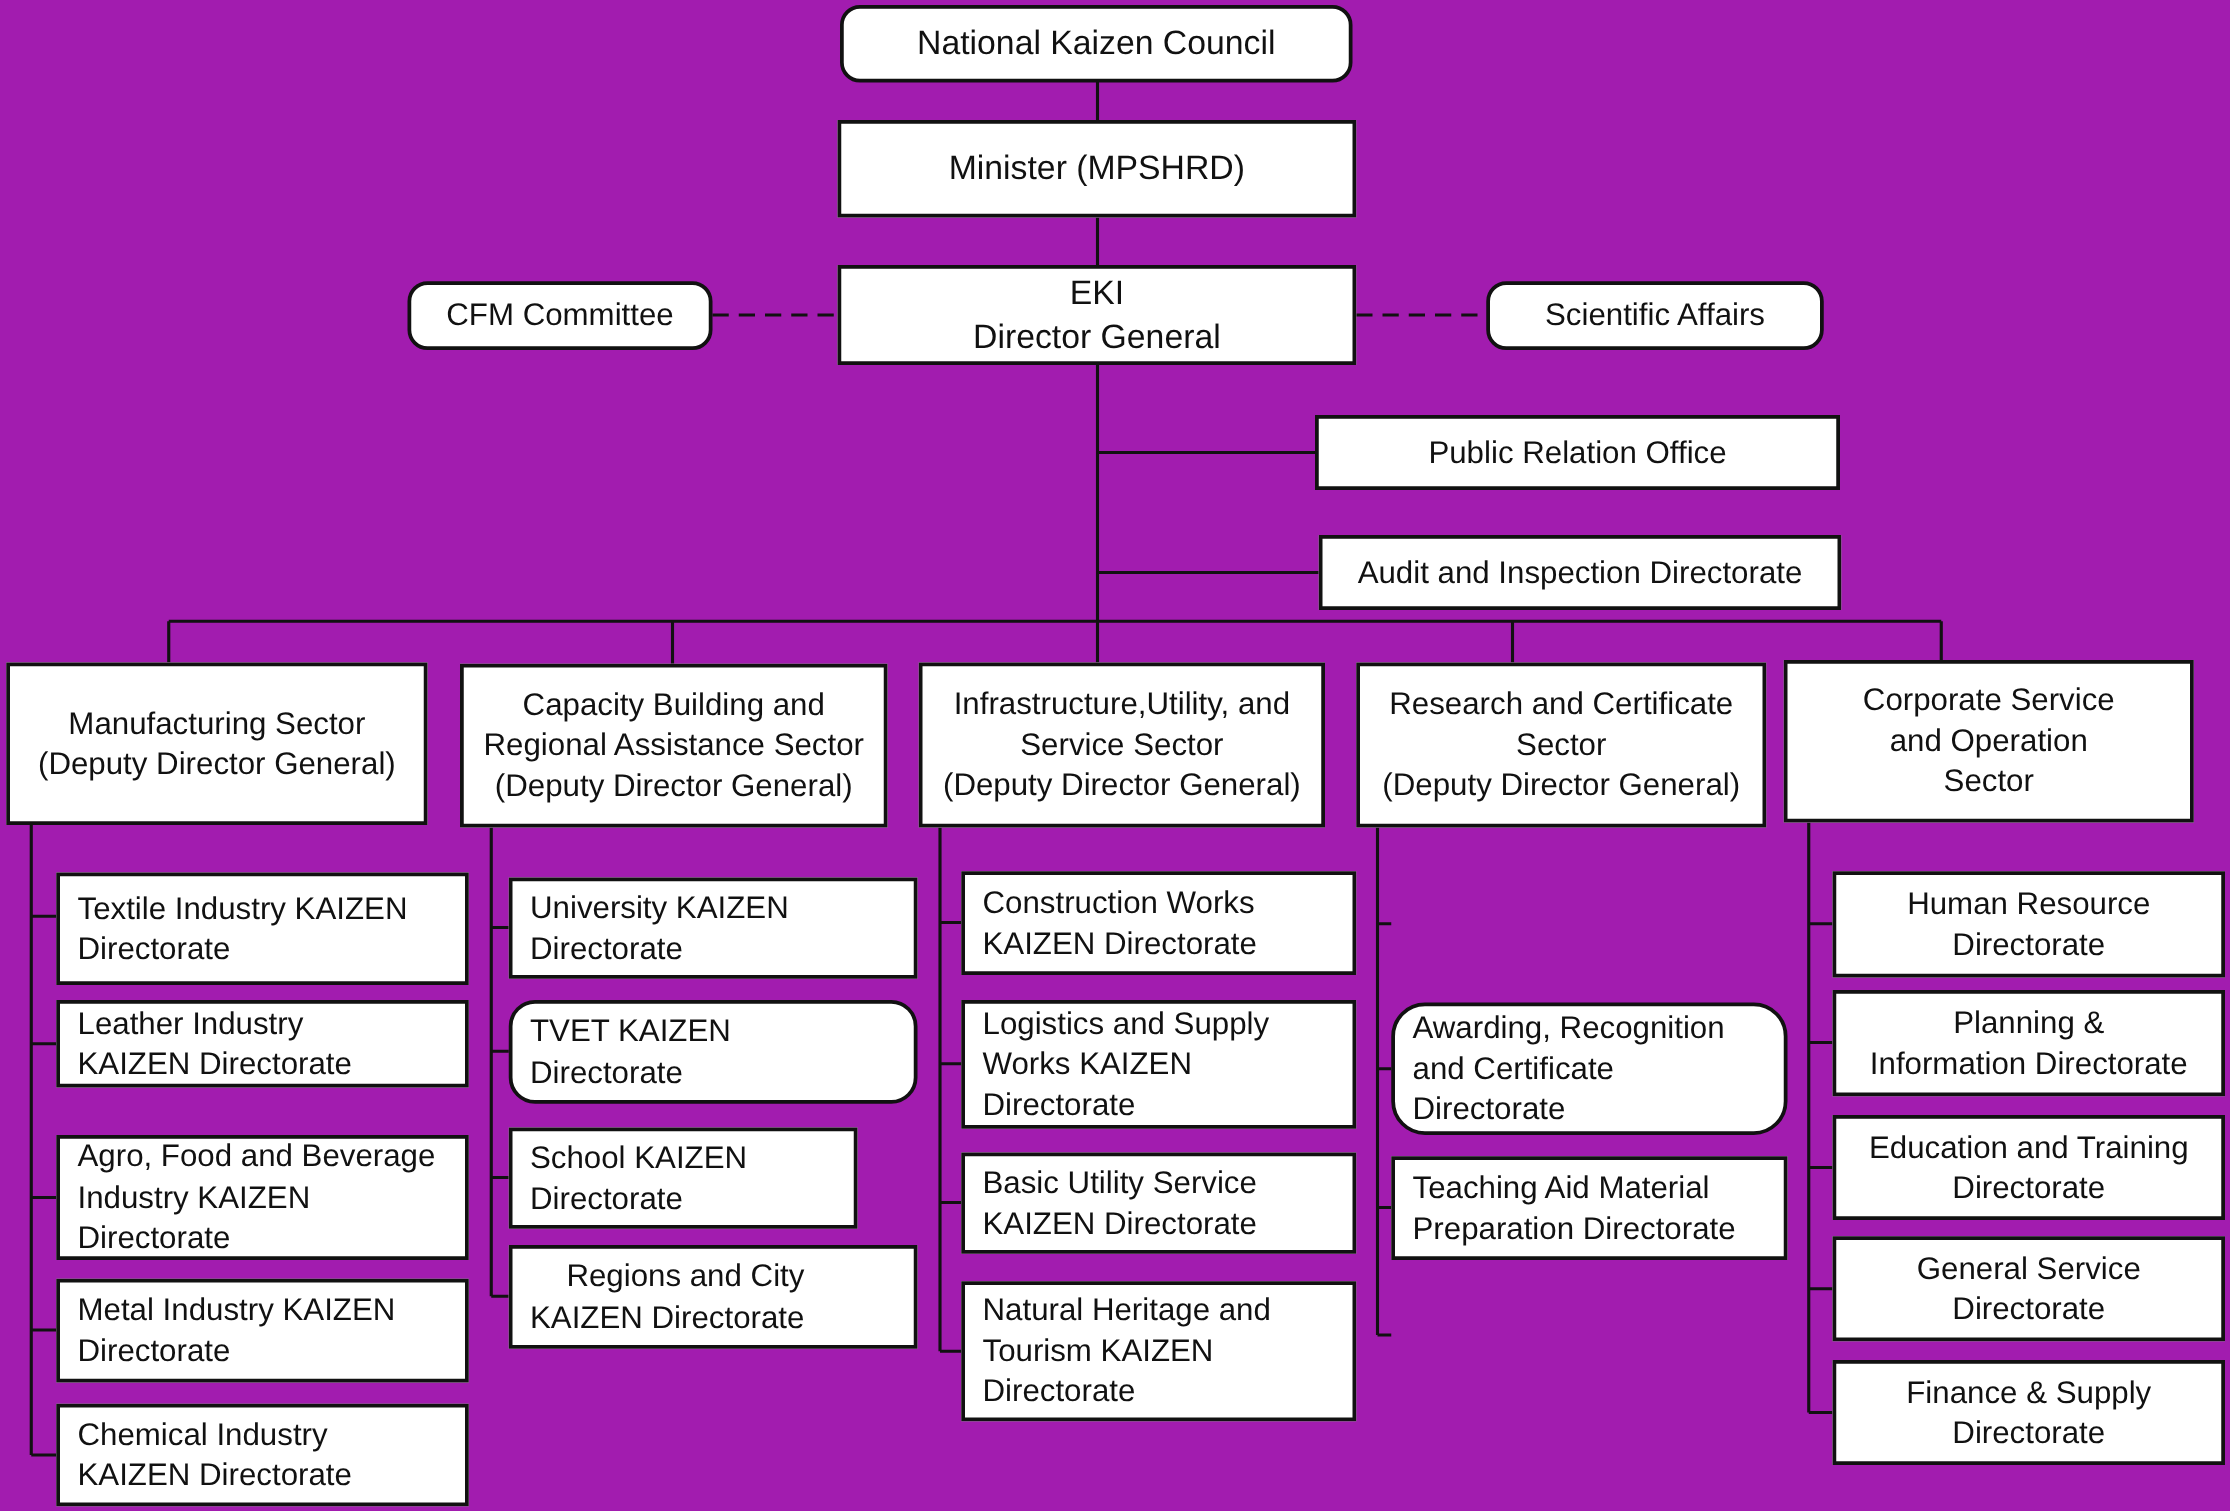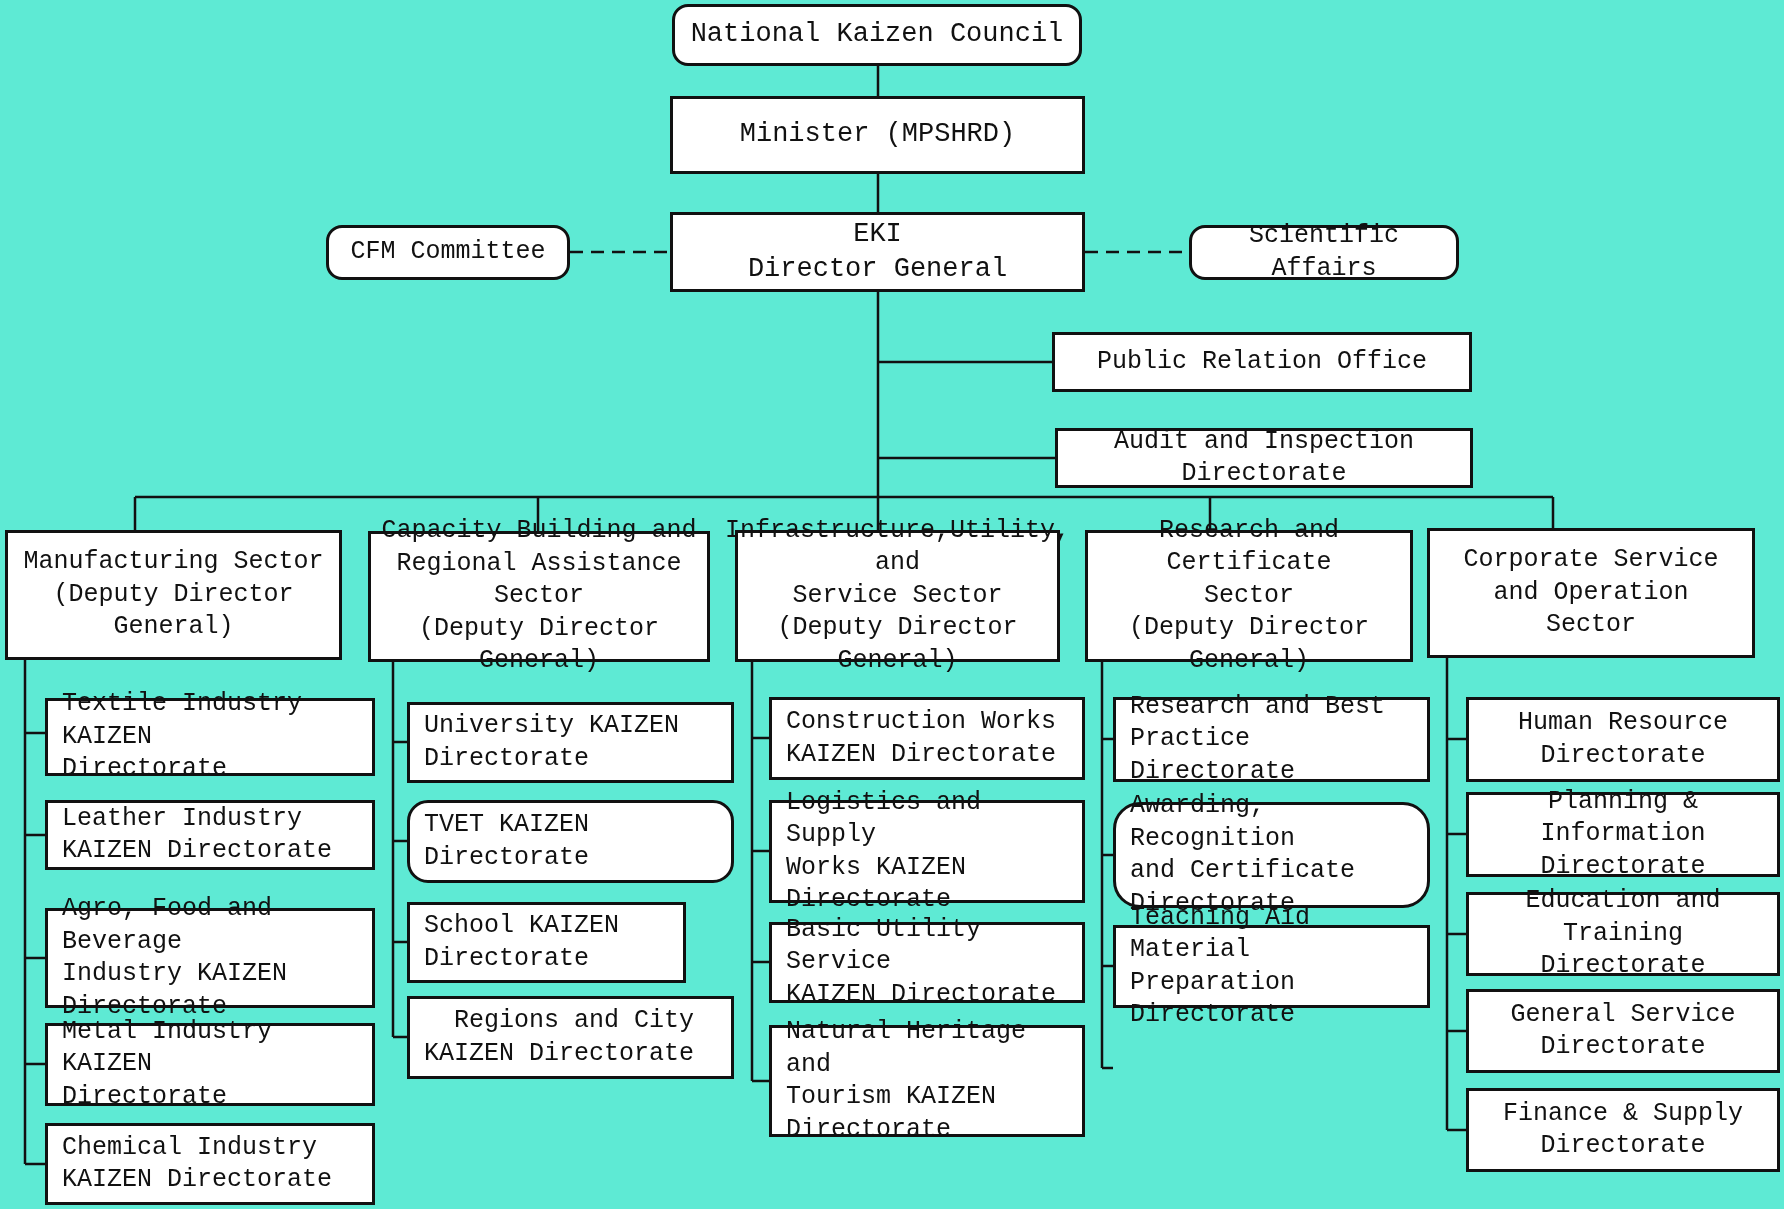--- a/index.html
+++ b/index.html
@@ -1,20 +1,20 @@
 <!DOCTYPE html>
 <html><head>
 <meta charset="utf-8">
 <style>
   html,body{margin:0;padding:0;background:#ffffff;}
   .canvas{
     position:relative;
     width:1784px;height:1209px;
-    background:#5eead4;
-    font-family:Liberation Mono, monospace;
+    background:#a21caf;
+    font-family:Liberation Sans, sans-serif;
     color:#111111;
     overflow:hidden;
   }
   svg.lines{position:absolute;left:0;top:0;}
   .box{
     position:absolute;
     box-sizing:border-box;
     border:3px solid #111111;
     background:#ffffff;
     display:flex;
@@ -78,21 +78,21 @@
 (Deputy Director General)</div>
 
   <div class="box" style="left:1085px;top:530px;width:328px;height:132px;">Research and Certificate
 Sector
 (Deputy Director General)</div>
 
   <div class="box" style="left:1427px;top:528px;width:328px;height:130px;">Corporate Service
 and Operation
 Sector</div>
 
-  <div class="box left-text" style="left:45px;top:698px;width:330px;height:78px;">Textile Industry KAIZEN
+  <div class="box left-text" style="left:45px;top:698px;width:330px;height:90px;">Textile Industry KAIZEN
 Directorate</div>
   <div class="box left-text" style="left:45px;top:800px;width:330px;height:70px;">Leather Industry
 KAIZEN Directorate</div>
   <div class="box left-text" style="left:45px;top:908px;width:330px;height:100px;">Agro, Food and Beverage
 Industry KAIZEN
 Directorate</div>
   <div class="box left-text" style="left:45px;top:1023px;width:330px;height:83px;">Metal Industry KAIZEN
 Directorate</div>
   <div class="box left-text" style="left:45px;top:1123px;width:330px;height:82px;">Chemical Industry
 KAIZEN Directorate</div>
@@ -110,22 +110,20 @@
 KAIZEN Directorate</div>
   <div class="box left-text" style="left:769px;top:800px;width:316px;height:103px;">Logistics and Supply
 Works KAIZEN
 Directorate</div>
   <div class="box left-text" style="left:769px;top:922px;width:316px;height:81px;">Basic Utility Service
 KAIZEN Directorate</div>
   <div class="box left-text" style="left:769px;top:1025px;width:316px;height:112px;">Natural Heritage and
 Tourism KAIZEN
 Directorate</div>
 
-  <div class="box left-text" style="left:1113px;top:697px;width:317px;height:85px;">Research and Best
-Practice Directorate</div>
   <div class="box left-text" style="left:1113px;top:802px;width:317px;height:106px;border-radius:27px;">Awarding, Recognition
 and Certificate
 Directorate</div>
   <div class="box left-text" style="left:1113px;top:925px;width:317px;height:83px;">Teaching Aid Material
 Preparation Directorate</div>
 
   <div class="box" style="left:1466px;top:697px;width:314px;height:85px;">Human Resource
 Directorate</div>
   <div class="box" style="left:1466px;top:792px;width:314px;height:85px;">Planning &amp;
 Information Directorate</div>

